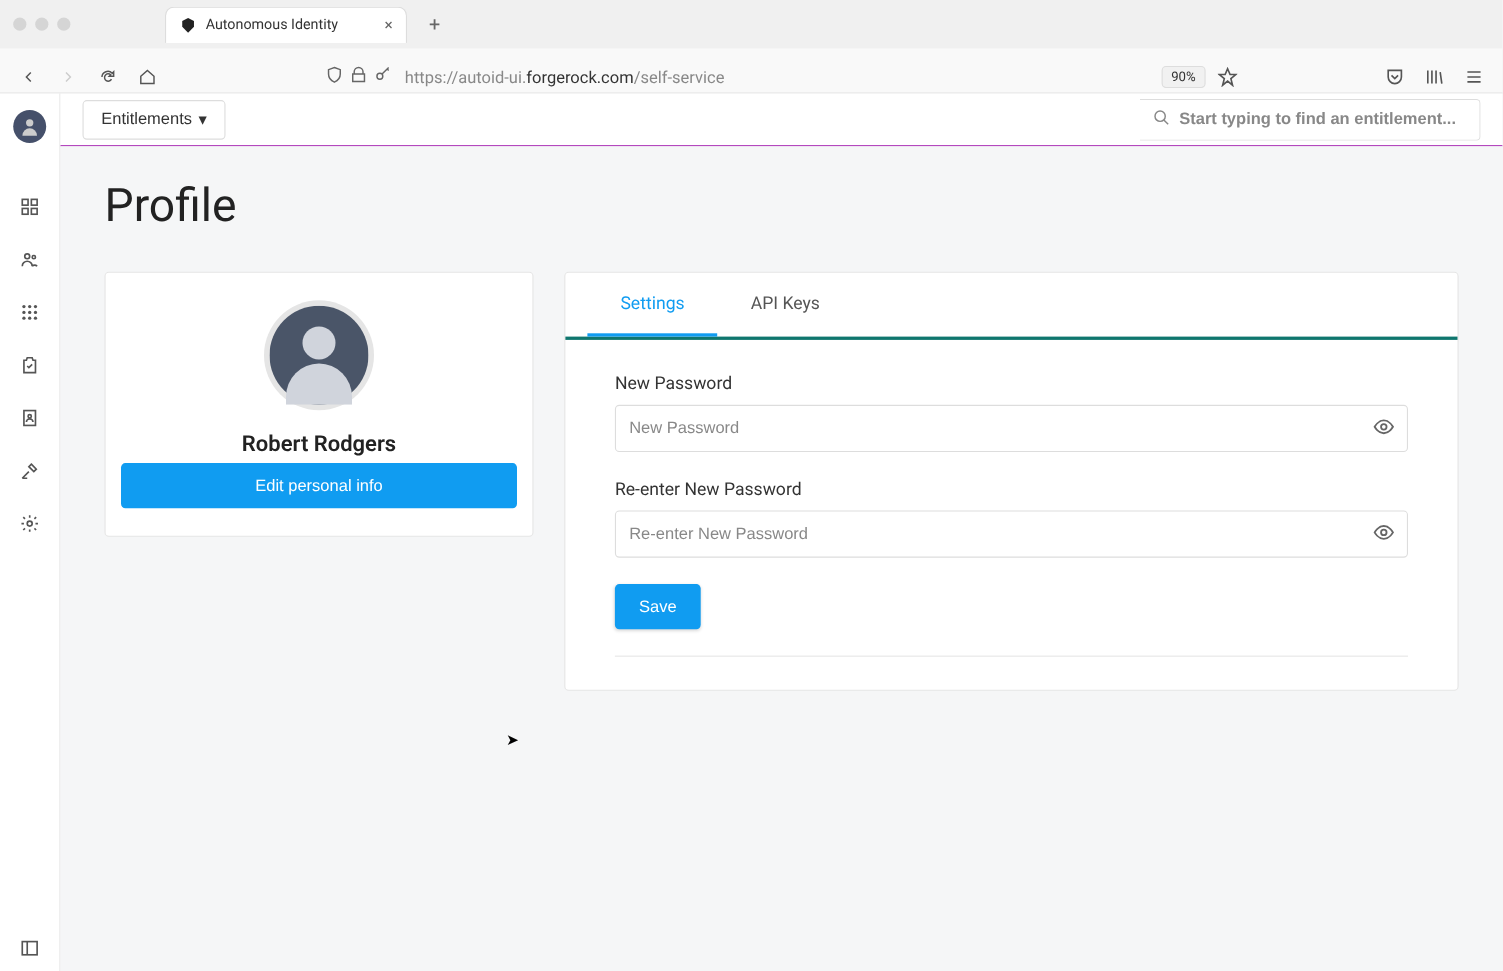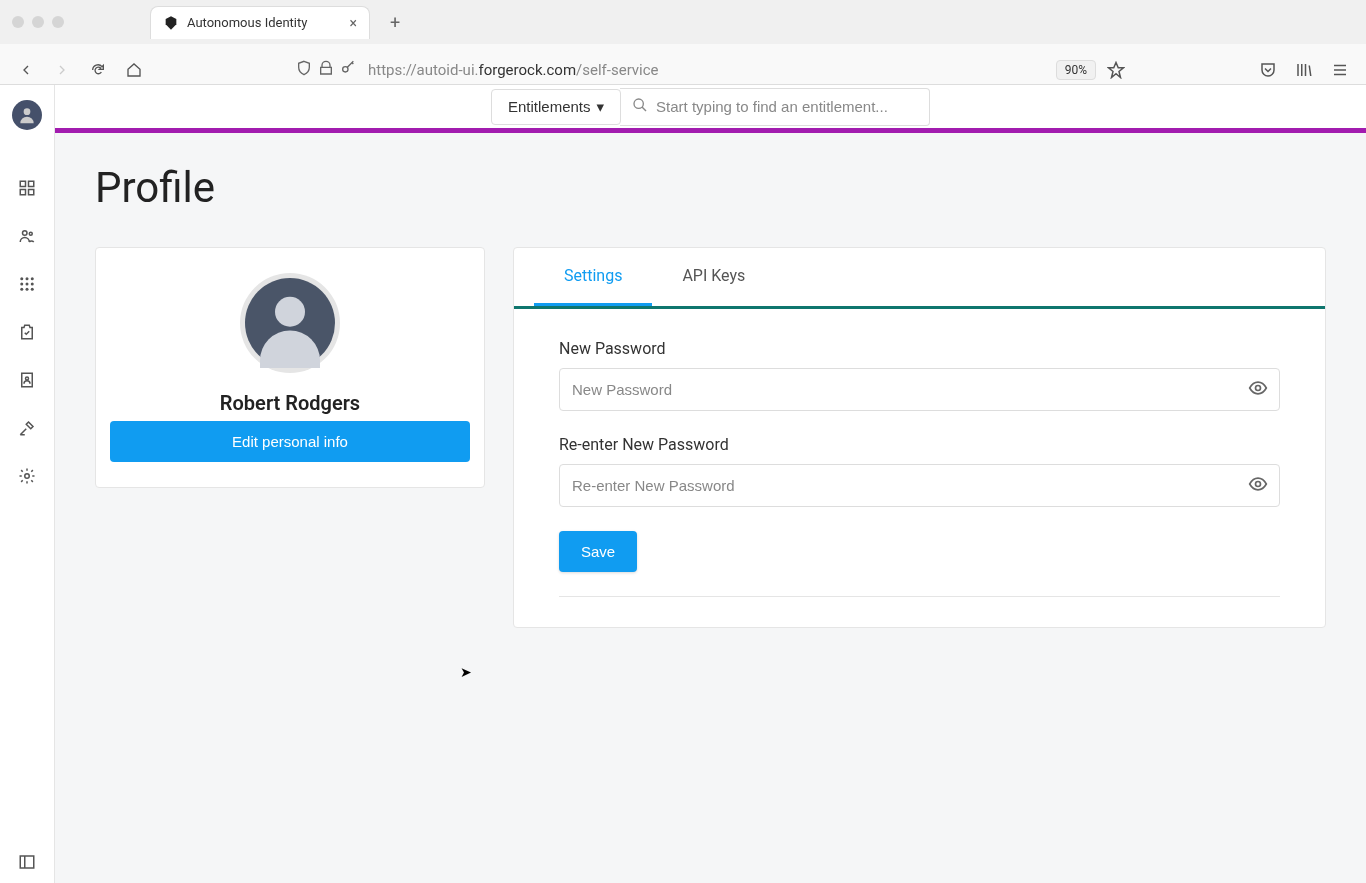--- a/index.html
+++ b/index.html
@@ -169,25 +169,25 @@
     
     .main-area {
       flex: 1;
       display: flex;
       flex-direction: column;
     }
     
     .app-header {
       height: 48px;
       background: #fff;
-      border-bottom: 5px solid #a21caf;
+      border-bottom: 1px solid #a21caf;
       display: flex;
       align-items: center;
       padding: 0 20px;
-      justify-content: center;
+      justify-content: space-between;
     }
     .dropdown-btn {
       padding: 8px 16px;
       border: 1px solid #ddd;
       border-radius: 4px;
       background: #fff;
       font-size: 15px;
       color: #333;
       cursor: pointer;
       display: flex;
@@ -205,20 +205,21 @@
       min-width: 310px;
       margin-left: -1px;
     }
     .search-container input {
       border: none;
       outline: none;
       font-size: 15px;
       margin-left: 8px;
       flex: 1;
       color: #333;
+      font-weight: bold;
     }
     .search-container input::placeholder { color: #888; }
     
     .content {
       flex: 1;
       padding: 30px 40px;
       background: #f5f6f7;
       overflow: auto;
     }
     .page-title {

